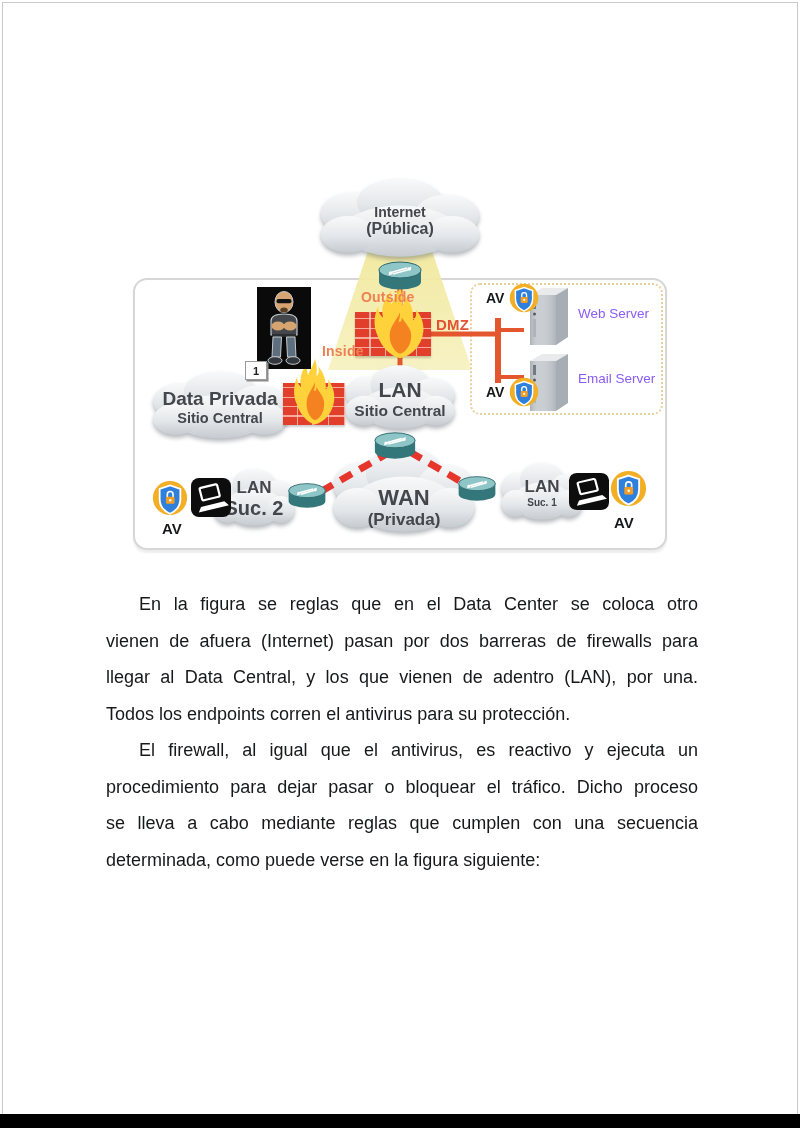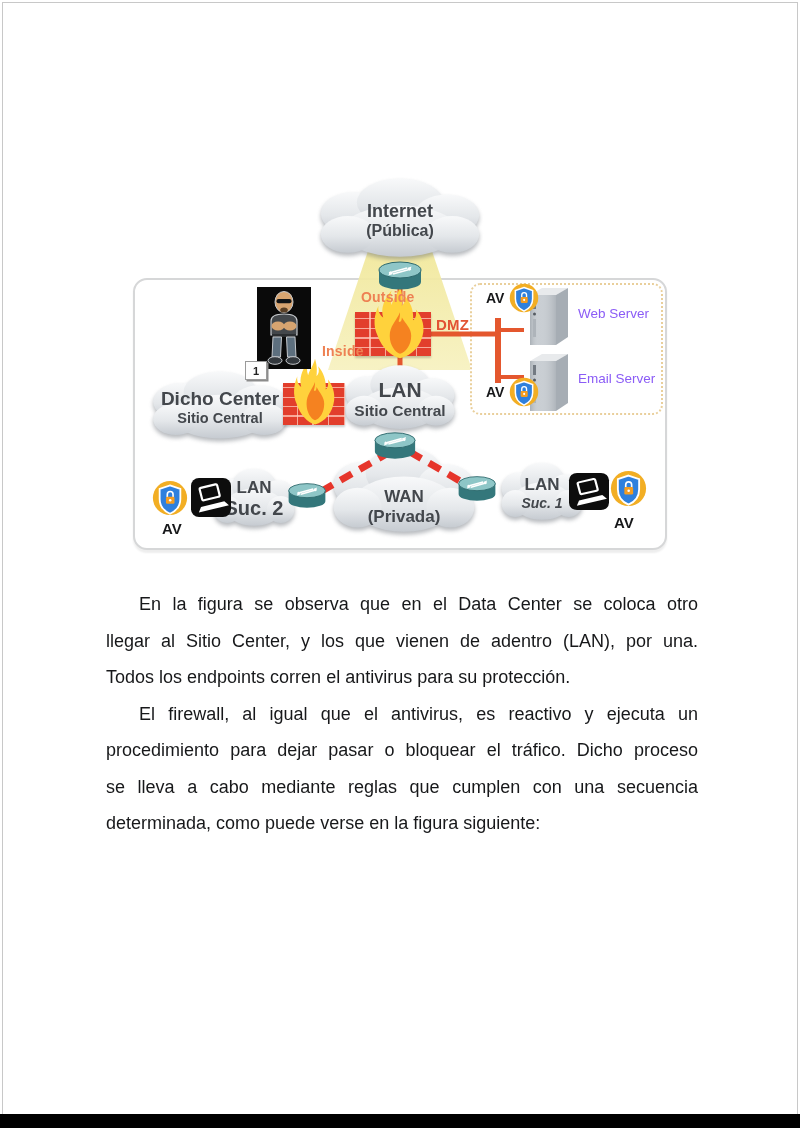--- a/index.html
+++ b/index.html
@@ -159,21 +159,21 @@
         <path d="M498,330 L524,330" stroke-width="4"></path>
         <path d="M498,377 L524,377" stroke-width="4"></path>
       </g>
     </svg>
 
     <div class="abs z4" style="left:310px; top:172px; width:180px; height:96px;">
       <svg class="cloud" width="100%" height="100%">
           <use href="#sym-cloud"></use>
         </svg>
       <div class="cloud-label" style="padding-top:2px;">
-        <div style="font-size:18px;">Internet</div>
+        <div style="font-size:14px;">Internet</div>
         <div style="font-size:16px;">(Pública)</div>
       </div>
     </div>
 
     <div class="abs z7" style="left:376px; top:259px; width:48px; height:33px;">
       <svg width="100%" height="100%">
           <use href="#sym-router"></use>
         </svg>
     </div>
 
@@ -219,21 +219,21 @@
       <svg width="100%" height="100%">
           <use href="#sym-shield"></use>
         </svg>
     </div>
 
     <div class="abs z4" style="left:144px; top:366px; width:152px; height:82px;">
       <svg class="cloud" width="100%" height="100%">
           <use href="#sym-cloud"></use>
         </svg>
       <div class="cloud-label">
-        <div style="font-size:19px;">Dicho Center</div>
+        <div style="font-size:19px;">Data Privada</div>
         <div style="font-size:14.5px;">Sitio Central</div>
       </div>
     </div>
 
     <div class="firewall z5" style="left:283px; top:383px; width:62px; height:42px;"></div>
     <div class="abs z6" style="left:292px; top:357px; width:46px; height:70px;">
       <svg width="100%" height="100%">
           <use href="#sym-flame"></use>
         </svg>
     </div>
@@ -246,21 +246,21 @@
         <div style="font-size:21px;">LAN</div>
         <div style="font-size:15.5px;">Sitio Central</div>
       </div>
     </div>
 
     <div class="abs z4" style="left:324px; top:440px; width:160px; height:104px;">
       <svg class="cloud" width="100%" height="100%">
           <use href="#sym-cloud"></use>
         </svg>
       <div class="cloud-label">
-        <div style="font-size:17px;margin-top:30px;">WAN</div>
+        <div style="font-size:22px;margin-top:30px;">WAN</div>
         <div style="font-size:17px;">(Privada)</div>
       </div>
     </div>
 
     <svg class="overlay z5">
       <g stroke="#e6352b" stroke-width="7" stroke-dasharray="13 9" fill="none">
         <path d="M390,452 L313,496"></path>
         <path d="M410,452 L472,488"></path>
       </g>
     </svg>
@@ -289,21 +289,21 @@
         <div style="font-size:17px;">LAN</div>
         <div style="font-size:20px;">Suc. 2</div>
       </div>
     </div>
     <div class="abs z4" style="left:496px; top:458px; width:92px; height:70px;">
       <svg class="cloud" width="100%" height="100%">
           <use href="#sym-cloud"></use>
         </svg>
       <div class="cloud-label">
         <div style="font-size:17px;">LAN</div>
-        <div style="font-size:14px;font-style:italic;">Suc. 1</div>
+        <div style="font-size:10px;">Suc. 1</div>
       </div>
     </div>
 
     <div class="abs z6" style="left:190px; top:477px; width:42px; height:41px;">
       <svg width="100%" height="100%">
           <use href="#sym-laptop"></use>
         </svg>
     </div>
     <div class="abs z7" style="left:152px; top:480px; width:36px; height:36px;">
       <svg width="100%" height="100%">
@@ -320,22 +320,23 @@
     <div class="abs z7" style="left:610px; top:470px; width:37px; height:37px;">
       <svg width="100%" height="100%">
           <use href="#sym-shield"></use>
         </svg>
     </div>
     <div class="av-label z8" style="left:614px; top:514px;">AV</div>
   </div>
 
   <div class="bodytext">
     <div class="para">
-        <div class="tline">En la figura se observa que en el Data Center se coloca otro</div>
-        <div class="tline">llegar al Sitio Center, y los que vienen de adentro (LAN), por una.</div>
+        <div class="tline">En la figura se reglas que en el Data Center se coloca otro</div>
+        <div class="tline">vienen de afuera (Internet) pasan por dos barreras de firewalls para</div>
+        <div class="tline">llegar al Data Central, y los que vienen de adentro (LAN), por una.</div>
         <div class="tline tline-last">Todos los endpoints corren el antivirus para su protección.</div>
       </div>
     <div class="para">
         <div class="tline">El firewall, al igual que el antivirus, es reactivo y ejecuta un</div>
         <div class="tline">procedimiento para dejar pasar o bloquear el tráfico. Dicho proceso</div>
         <div class="tline">se lleva a cabo mediante reglas que cumplen con una secuencia</div>
         <div class="tline tline-last">determinada, como puede verse en la figura siguiente:</div>
       </div>
   </div>
 

